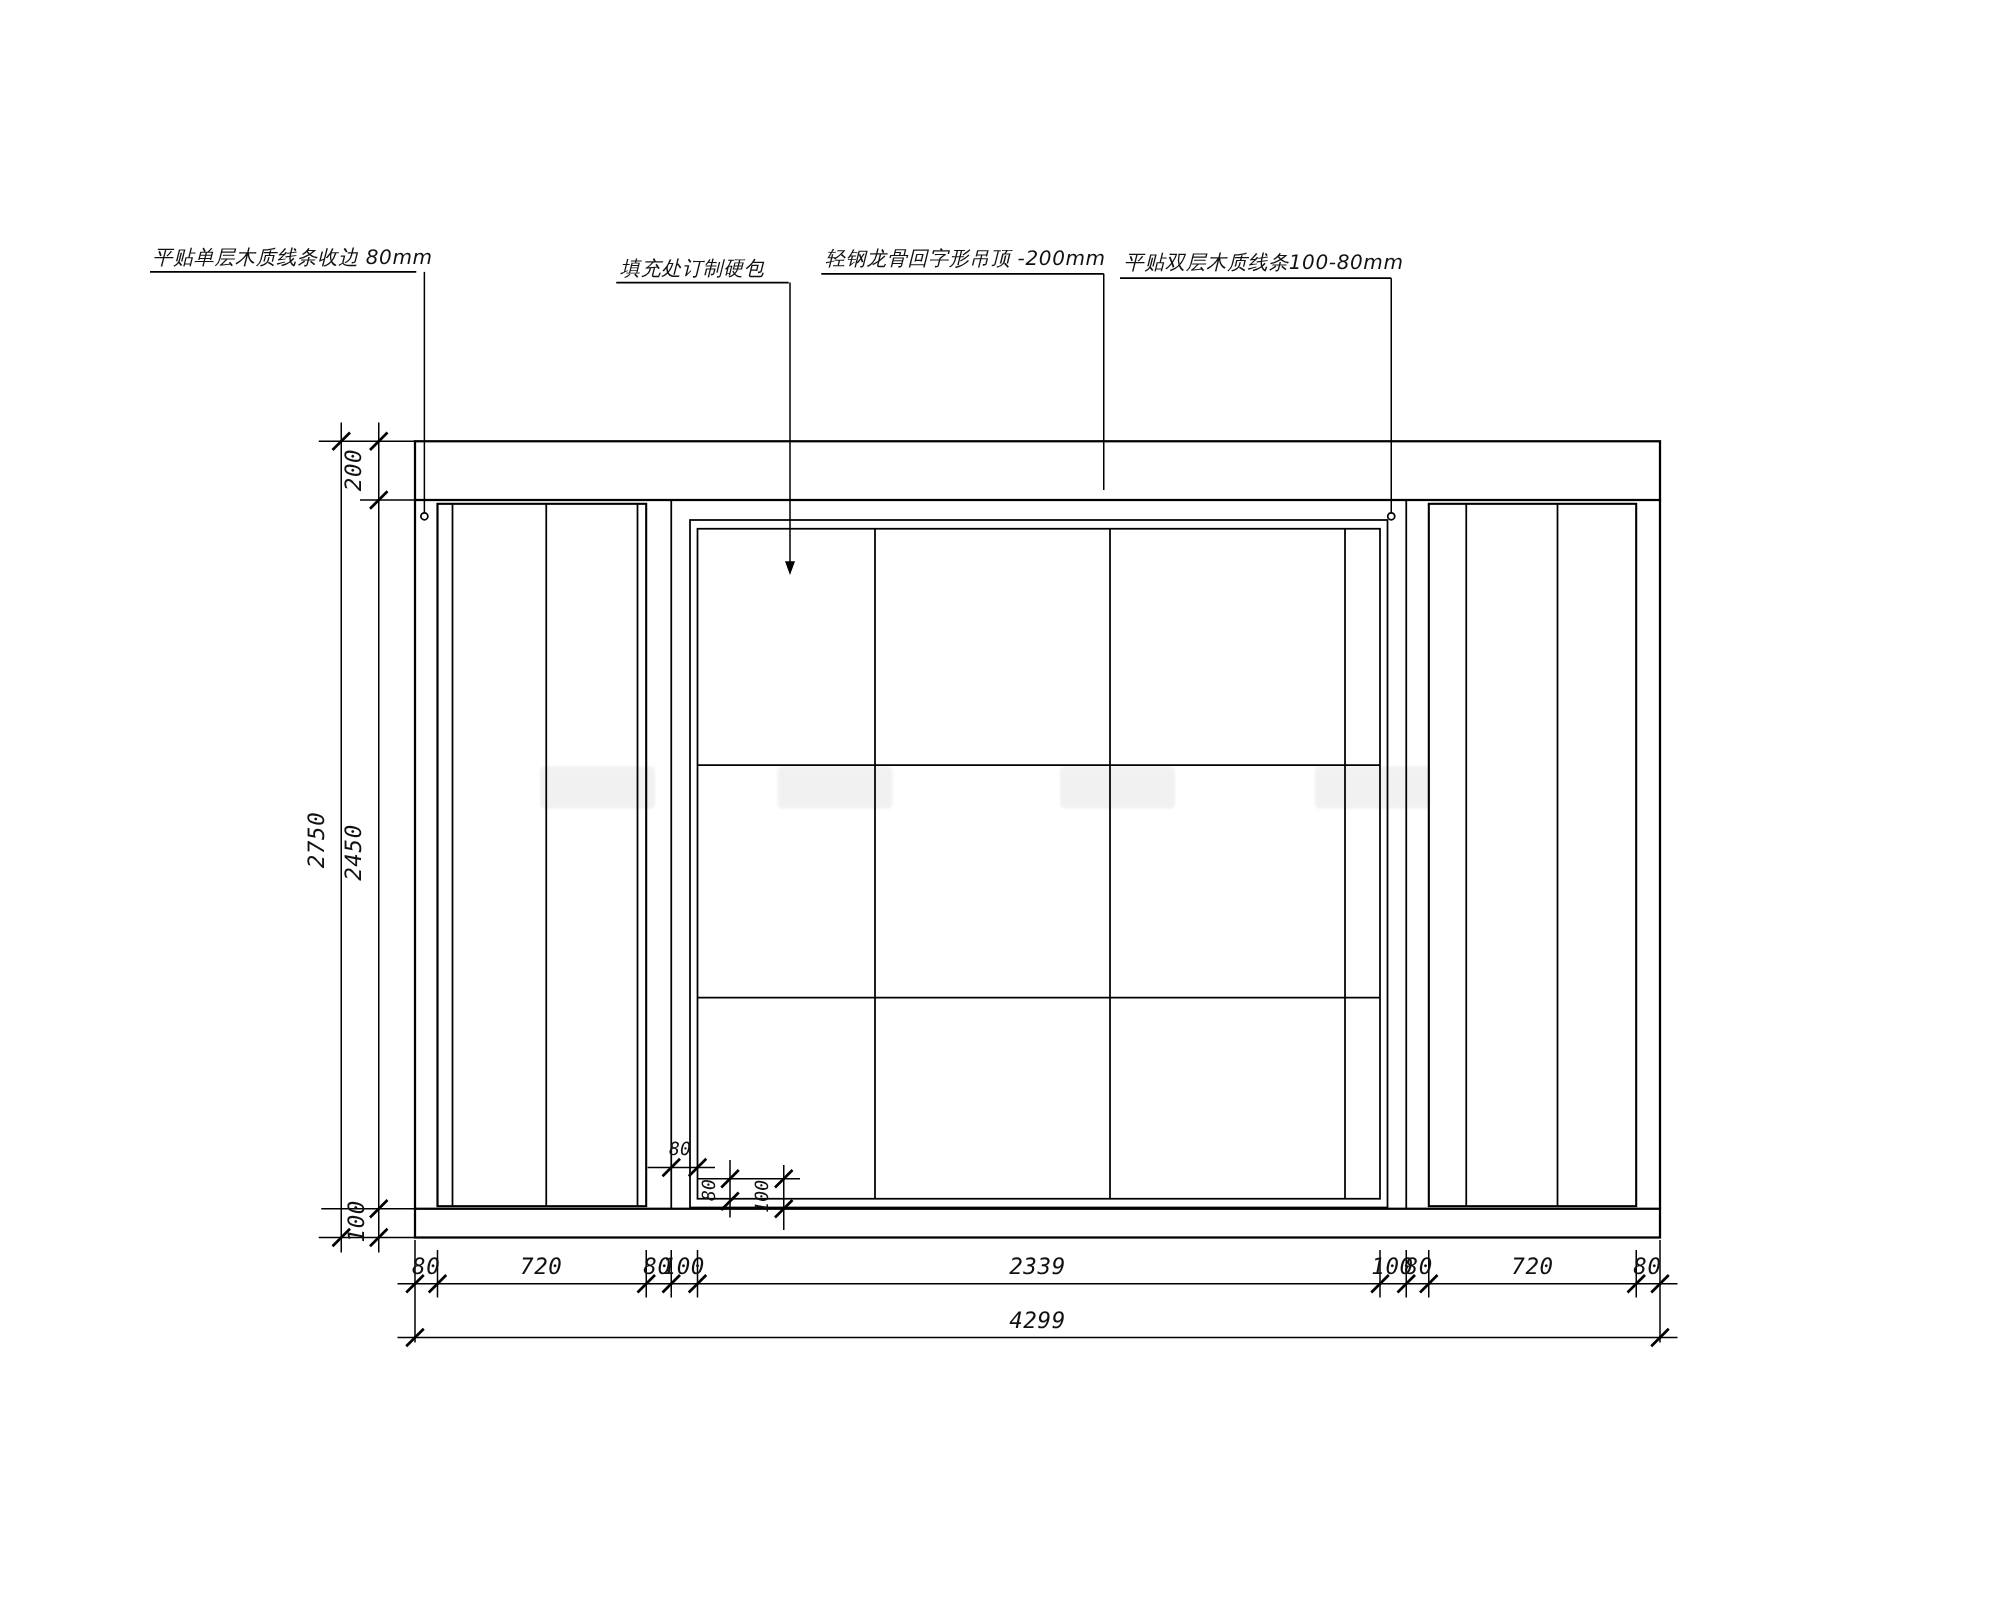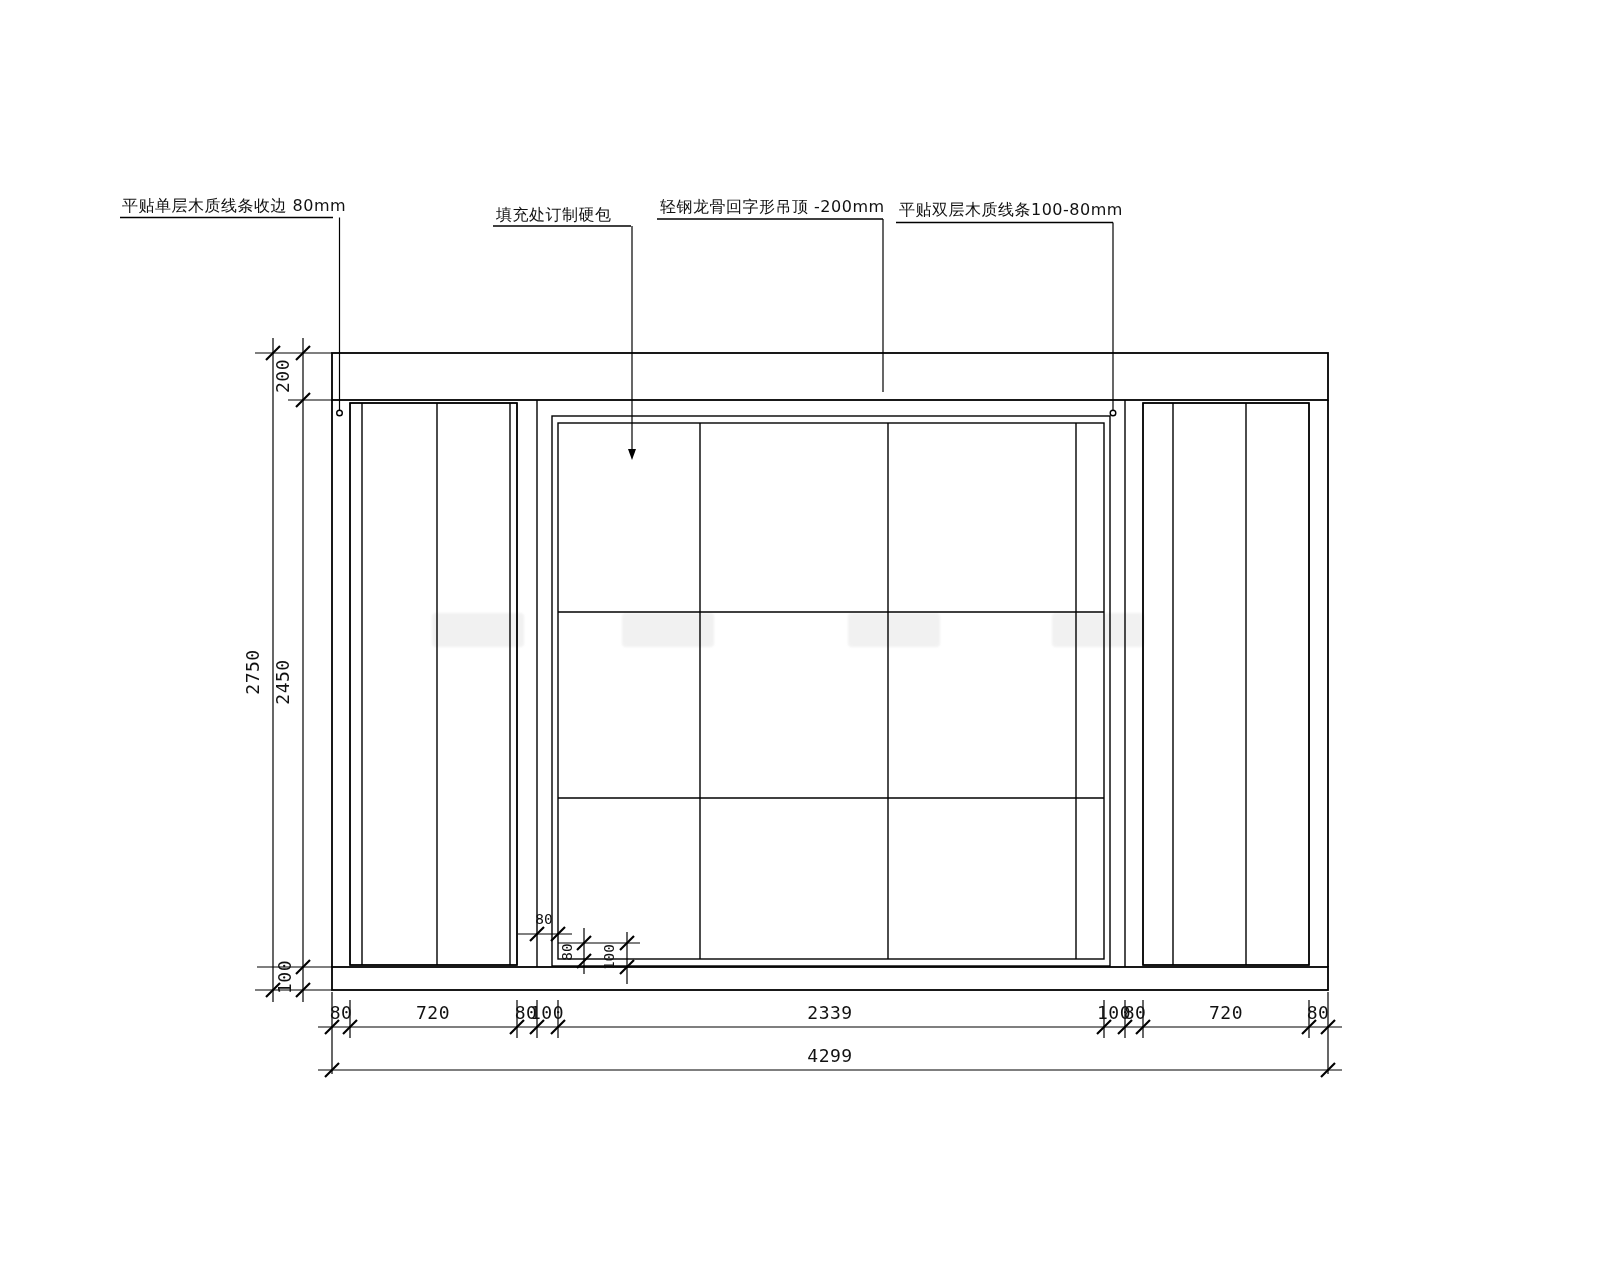--- a/index.html
+++ b/index.html
@@ -1,16 +1,16 @@
 <!DOCTYPE html>
 <html><head>
 <meta charset="utf-8">
 <style>
   html,body{margin:0;padding:0;background:#fff;}
-  .canvas{position:relative;width:1600px;height:1280px;background:#ffffff;overflow:hidden;}
+  .canvas{position:relative;width:1600px;height:1280px;background:#ffffff;overflow:hidden;font-style:italic;}
   svg{position:absolute;left:0;top:0;}
   svg line, svg rect, svg path, svg circle, svg polyline{stroke:#000;fill:none;stroke-width:1.4;}
   .w2{stroke-width:1.8;}
   .tickline{stroke-width:2.1;}
   .leader{stroke-width:1.2;}
   .fillblk{fill:#000;stroke:none;}
   text{fill:#111;stroke:none;}
   .cjk{font-family:"DejaVu Sans", sans-serif;font-size:16px;letter-spacing:0.5px;}
   .dim{font-family:"DejaVu Sans Mono", monospace;font-size:18px;letter-spacing:0.5px;}
   .dimsm{font-family:"DejaVu Sans Mono", monospace;font-size:14.5px;}

